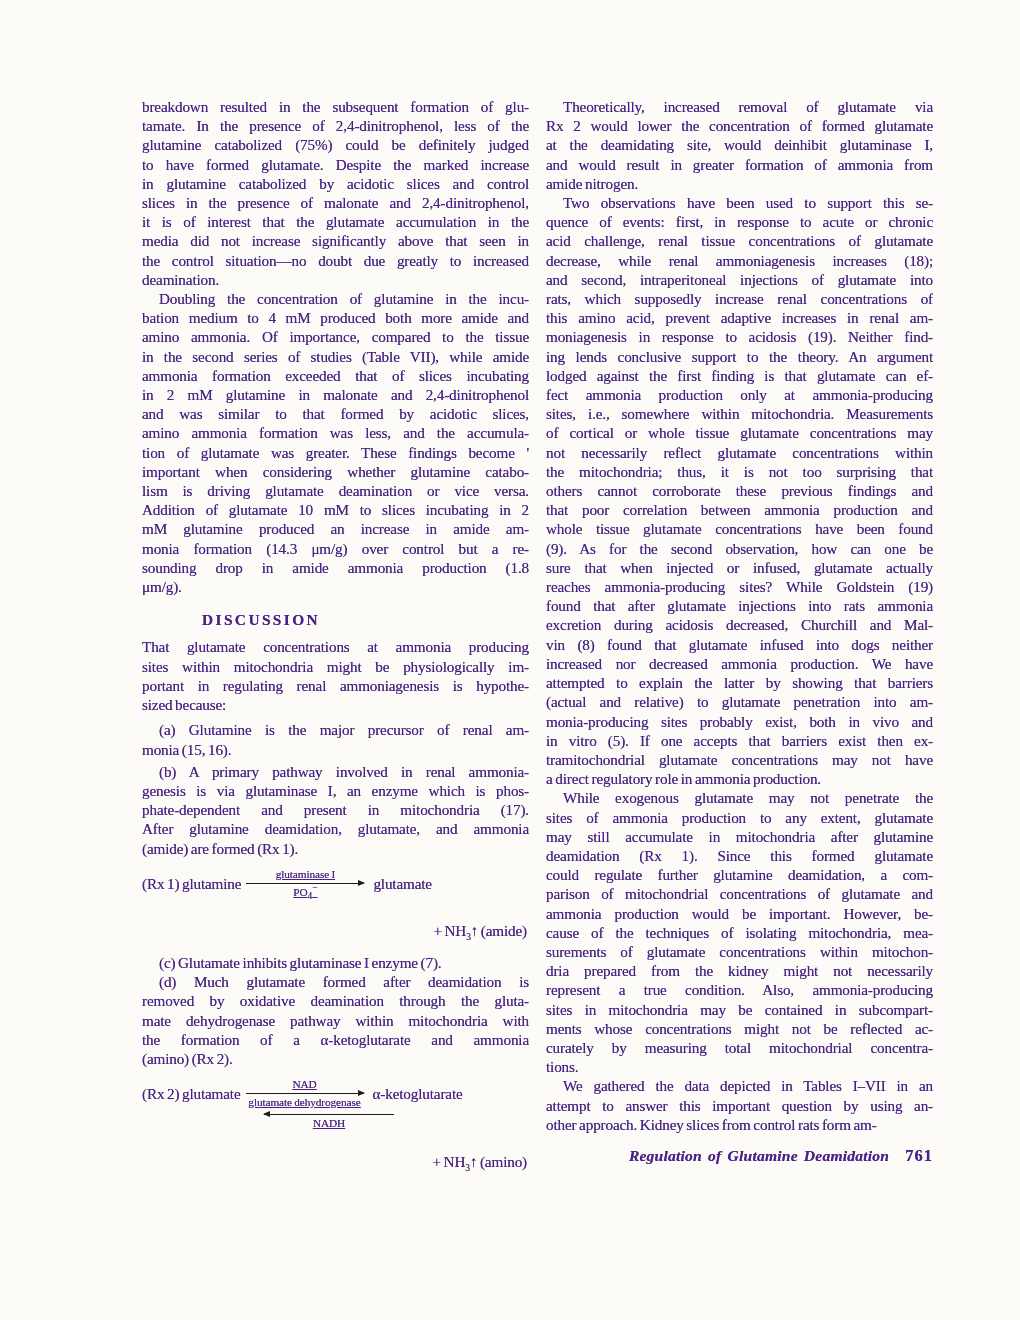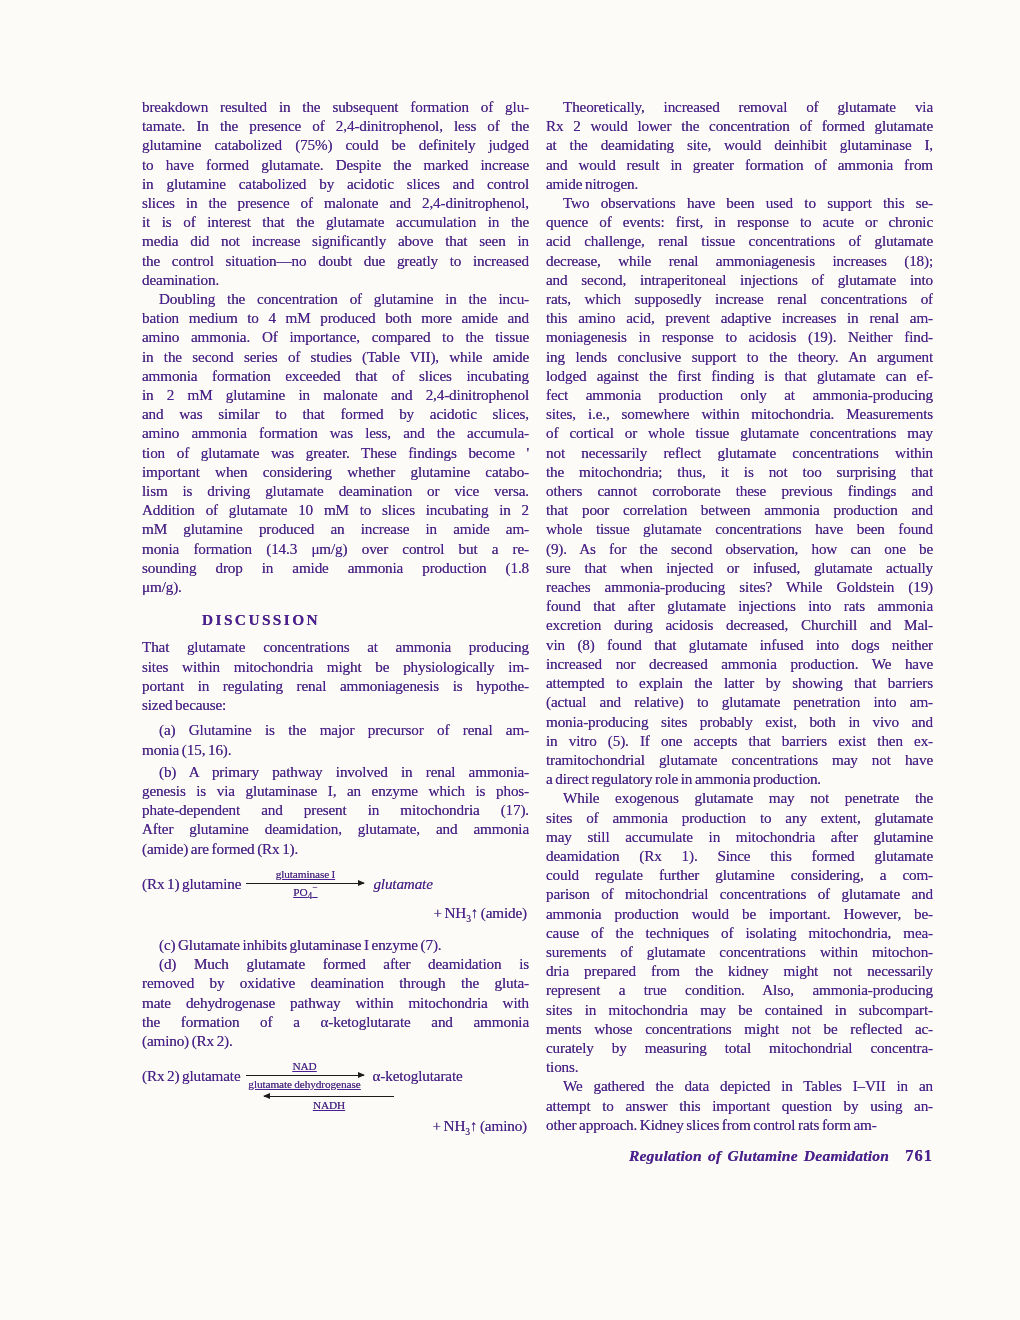--- a/index.html
+++ b/index.html
@@ -87,26 +87,26 @@
   .rx-line.left::before{
     content:'';
     position:absolute;
     left:-1px;top:-4.2px;
     width:0;height:0;
     border-right:7px solid #1c1c1c;
     border-top:3.5px solid transparent;
     border-bottom:3.5px solid transparent;
   }
   .rx-product{white-space:nowrap;margin-left:4px;}
-  .it{font-style:italic;}
+  .it{}
   .rx-rev{display:flex;margin:3px 0 0 122px;}
   .rx-rev .rx-arrow{min-width:130px;margin:0;}
   .rx-extra{
     text-align:right;
-    margin-top:4px;
+    margin-top:22px;
     padding-right:2px;
     white-space:nowrap;
   }
   sub{font-size:9.5px;line-height:0;}
   sup{font-size:9.5px;line-height:0;}
   .footer{
     position:absolute;
     left:546px;
     top:1146px;
     width:387px;
@@ -262,21 +262,21 @@
         <div class="line">monia-producing sites probably exist, both in vivo and</div>
         <div class="line">in vitro (5). If one accepts that barriers exist then ex-</div>
         <div class="line">tramitochondrial glutamate concentrations may not have</div>
         <div class="line last">a direct regulatory role in ammonia production.</div>
       </div>
       <div class="para">
         <div class="line indent">While exogenous glutamate may not penetrate the</div>
         <div class="line">sites of ammonia production to any extent, glutamate</div>
         <div class="line">may still accumulate in mitochondria after glutamine</div>
         <div class="line">deamidation (Rx 1). Since this formed glutamate</div>
-        <div class="line">could regulate further glutamine considering, a com-</div>
+        <div class="line">could regulate further glutamine deamidation, a com-</div>
         <div class="line">parison of mitochondrial concentrations of glutamate and</div>
         <div class="line">ammonia production would be important. However, be-</div>
         <div class="line">cause of the techniques of isolating mitochondria, mea-</div>
         <div class="line">surements of glutamate concentrations within mitochon-</div>
         <div class="line">dria prepared from the kidney might not necessarily</div>
         <div class="line">represent a true condition. Also, ammonia-producing</div>
         <div class="line">sites in mitochondria may be contained in subcompart-</div>
         <div class="line">ments whose concentrations might not be reflected ac-</div>
         <div class="line">curately by measuring total mitochondrial concentra-</div>
         <div class="line last">tions.</div>

